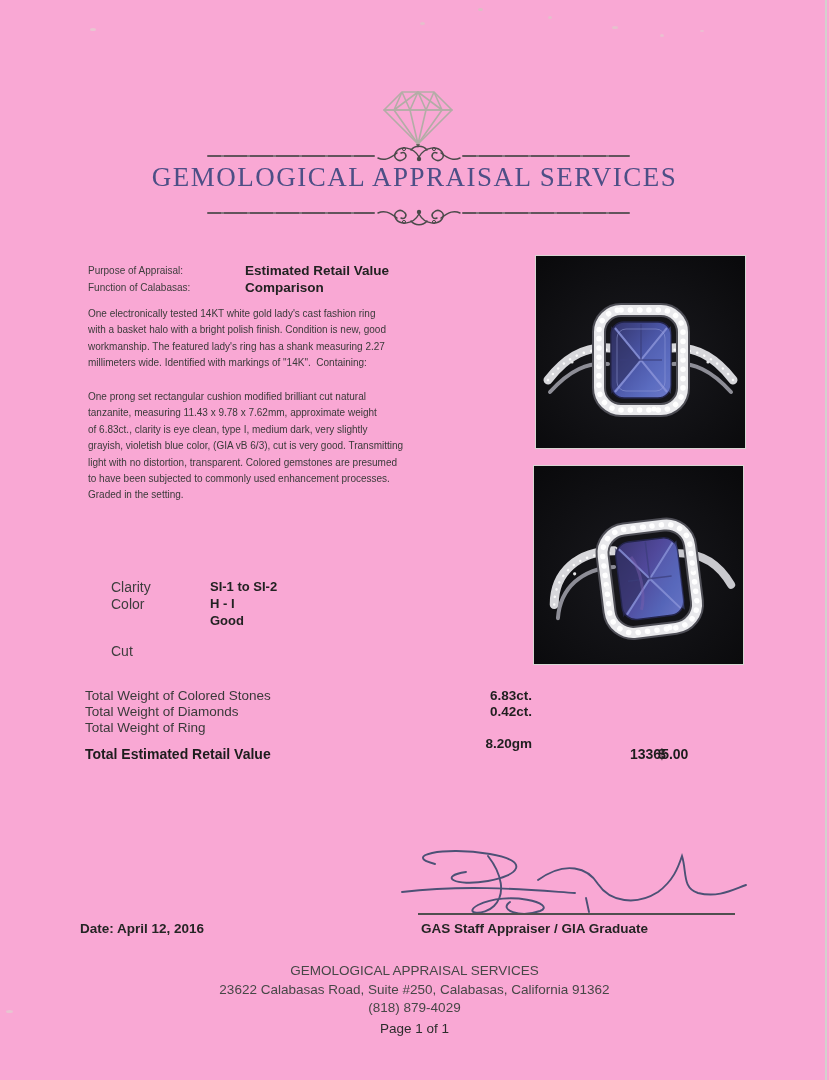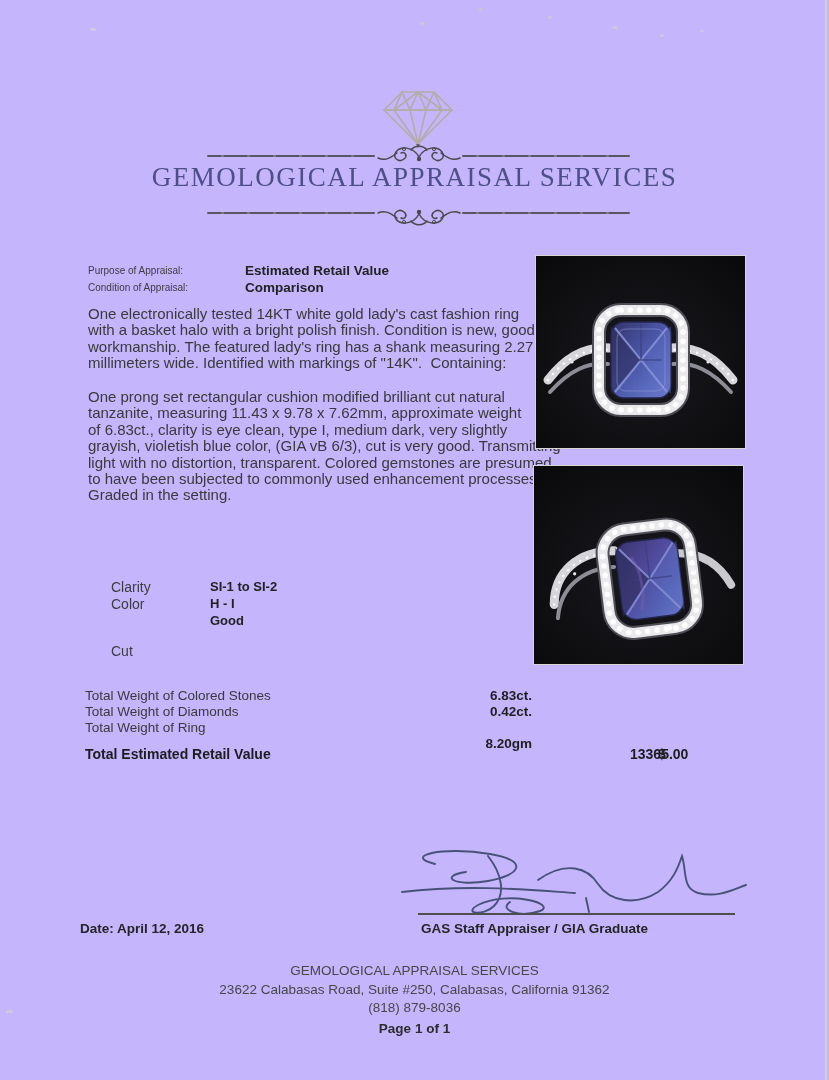--- a/index.html
+++ b/index.html
@@ -1,44 +1,44 @@
 <!DOCTYPE html>
 <html><head>
 <meta charset="utf-8">
 <style>
   html,body{margin:0;padding:0;background:#ffffff;}
   .page{
-    position:relative;width:829px;height:1080px;background:#c4b5fd;
+    position:relative;width:829px;height:1080px;background:#f9a8d4;
     font-family:"Liberation Sans",sans-serif;color:#383838;overflow:hidden;
   }
   .abs{position:absolute;}
   
   .brand-title{
     font-family:"Liberation Serif",serif;font-size:27px;letter-spacing:1.5px;
     color:#4d4f86;white-space:nowrap;text-align:center;width:829px;left:0;top:162px;
   }
   .brand-sub{
     font-family:"Liberation Serif",serif;font-size:12.5px;letter-spacing:2.2px;
     color:#54568b;white-space:nowrap;text-align:center;width:829px;left:0;top:189px;
   }
   .rule{height:2px;background:#454545;opacity:.82;border-radius:2px;}
   .rule.rough{background:repeating-linear-gradient(90deg,#424242 0 14px,#6a6a6a 14px 17px,#424242 17px 26px);}
   
   .label-col{font-size:10px;color:#3d3d3d;line-height:17.5px;}
   .value-col{font-size:13.5px;color:#222;font-weight:bold;line-height:17.5px;}
-  .para{font-size:15px;line-height:16.4px;color:#3a3a3a;white-space:pre-wrap;width:480px;}
+  .para{font-size:10px;line-height:16.4px;color:#3a3a3a;white-space:pre-wrap;width:480px;}
   .grades-label{font-size:14px;color:#3d3d3d;line-height:18px;}
   .grades-value{font-size:13px;color:#222;font-weight:bold;line-height:18px;}
   .totals-label{font-size:13.5px;color:#3a3a3a;line-height:16.2px;}
   .totals-value{font-size:13.5px;color:#1f1f1f;font-weight:bold;line-height:16.2px;text-align:right;}
   .retail-label{font-size:14px;color:#1d1d1d;font-weight:bold;}
   .retail-amount{font-size:14px;color:#1d1d1d;font-weight:bold;}
   .sig-caption{font-size:13.5px;font-weight:bold;color:#252525;}
   .footer-line{width:829px;left:0;text-align:center;font-size:13.5px;color:#474747;}
-  .footer-line.bold{font-weight:bold;color:#2c2c2c;}
+  .footer-line.bold{font-weight:normal;color:#2c2c2c;}
   .photo{background:#0a0a0c;box-shadow:0 0 0 1px #d8d6d2;}
   .speck{position:absolute;border-radius:50%;}
   .scan-edge{position:absolute;top:0;right:2px;width:2px;height:1080px;background:#d3d1cd;}
 </style>
 </head>
 <body>
 
 <div class="page">
 
   <div class="scan-edge"></div>
@@ -90,21 +90,21 @@
       <path d="M65,10 C73,16 78,18 84,15"></path>
       <path d="M35,7 C39,2 47,2 51,7"></path>
     </g>
     <circle cx="43" cy="16" r="2.2" fill="#4a4a4a"></circle>
     <circle cx="28" cy="6" r="1.6" fill="none" stroke="#4a4a4a"></circle>
     <circle cx="58" cy="6" r="1.6" fill="none" stroke="#4a4a4a"></circle>
   </svg>
 
   <div class="abs label-col" style="left:88px;top:262px">Purpose of Appraisal:</div>
   <div class="abs value-col" style="left:245px;top:262px">Estimated Retail Value</div>
-  <div class="abs label-col" style="left:88px;top:279px">Condition of Appraisal:</div>
+  <div class="abs label-col" style="left:88px;top:279px">Function of Calabasas:</div>
   <div class="abs value-col" style="left:245px;top:279px">Comparison</div>
 
   <div class="abs para" style="left:88px;top:306px">One electronically tested 14KT white gold lady's cast fashion ring
 with a basket halo with a bright polish finish. Condition is new, good
 workmanship. The featured lady's ring has a shank measuring 2.27
 millimeters wide. Identified with markings of "14K".  Containing:</div>
   <div class="abs para" style="left:88px;top:389px">One prong set rectangular cushion modified brilliant cut natural
 tanzanite, measuring 11.43 x 9.78 x 7.62mm, approximate weight
 of 6.83ct., clarity is eye clean, type I, medium dark, very slightly
 grayish, violetish blue color, (GIA vB 6/3), cut is very good. Transmitting
@@ -224,16 +224,16 @@
       <path d="M196,50 L199,64"></path>
     </g>
   </svg>
   <div class="abs" style="left:418px;top:913px;width:317px;height:2px;background:#4f4f4f"></div>
 
   <div class="abs sig-caption" style="left:80px;top:921px">Date: April 12, 2016</div>
   <div class="abs sig-caption" style="left:421px;top:921px">GAS Staff Appraiser / GIA Graduate</div>
 
   <div class="abs footer-line" style="top:963px">GEMOLOGICAL APPRAISAL SERVICES</div>
   <div class="abs footer-line" style="top:982px">23622 Calabasas Road, Suite #250, Calabasas, California 91362</div>
-  <div class="abs footer-line" style="top:1000px">(818) 879-8036</div>
+  <div class="abs footer-line" style="top:1000px">(818) 879-4029</div>
   <div class="abs footer-line bold" style="top:1021px">Page 1 of 1</div>
 
 </div>
 
 </body></html>

